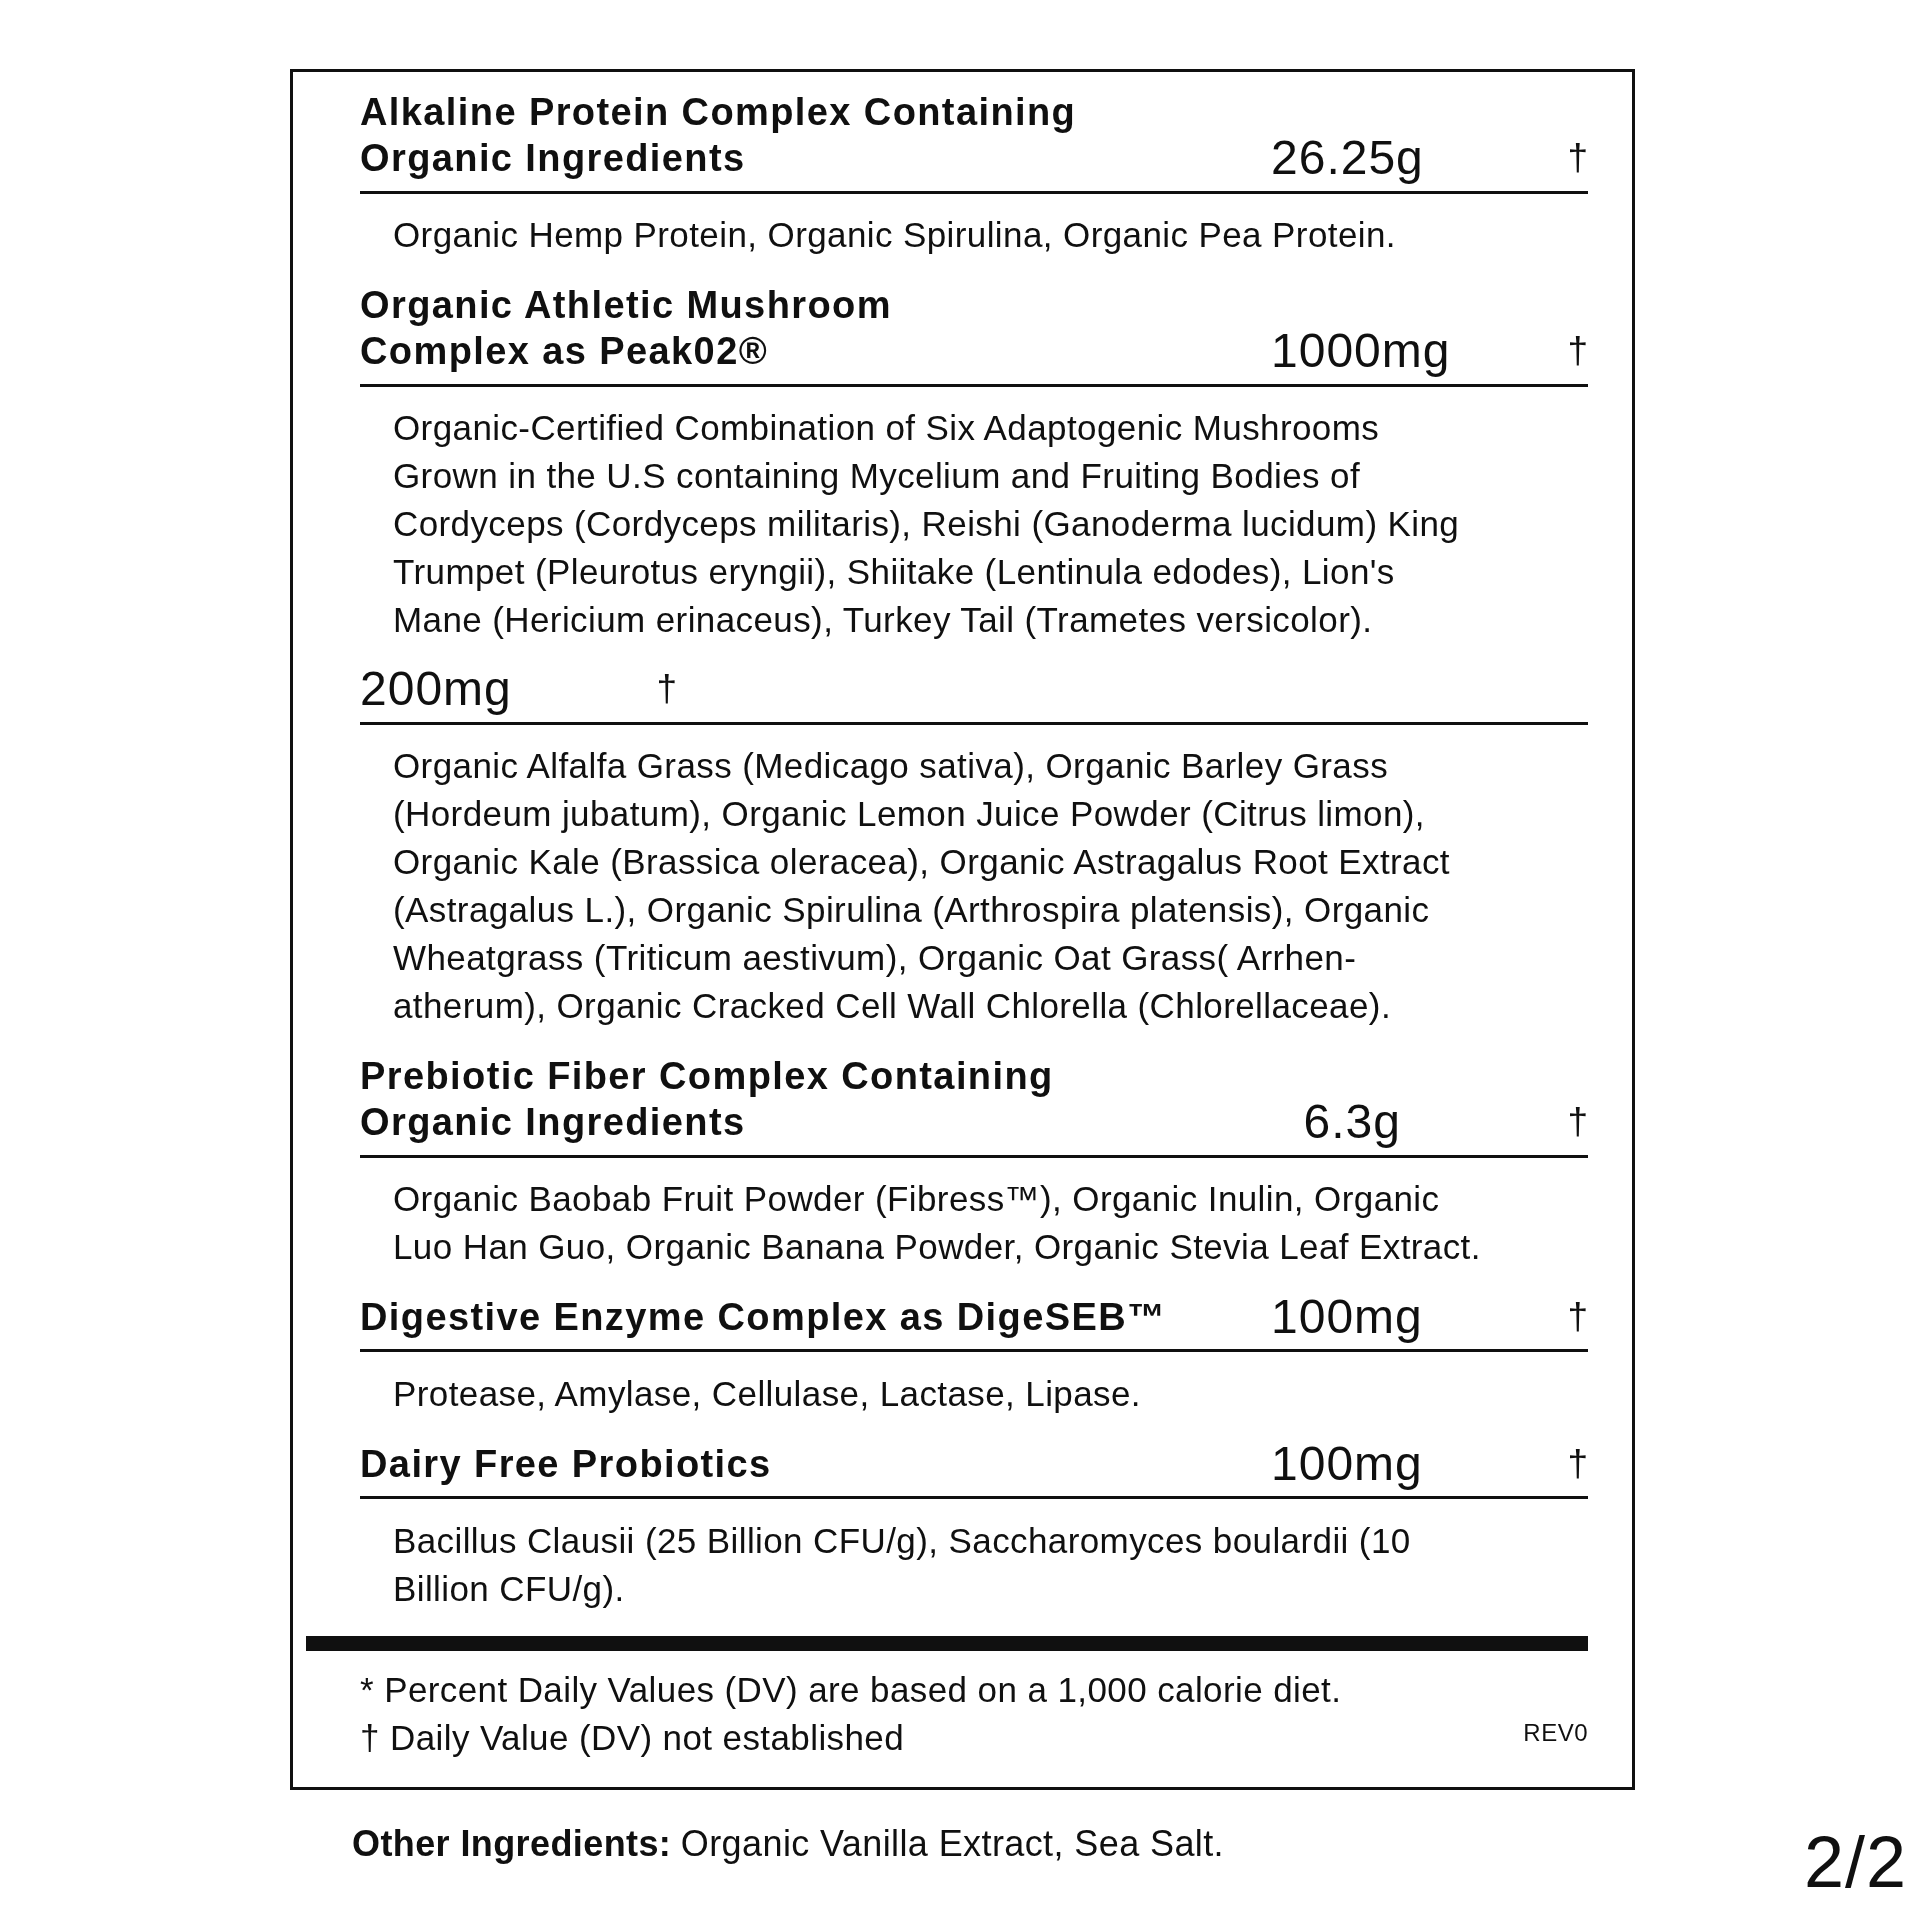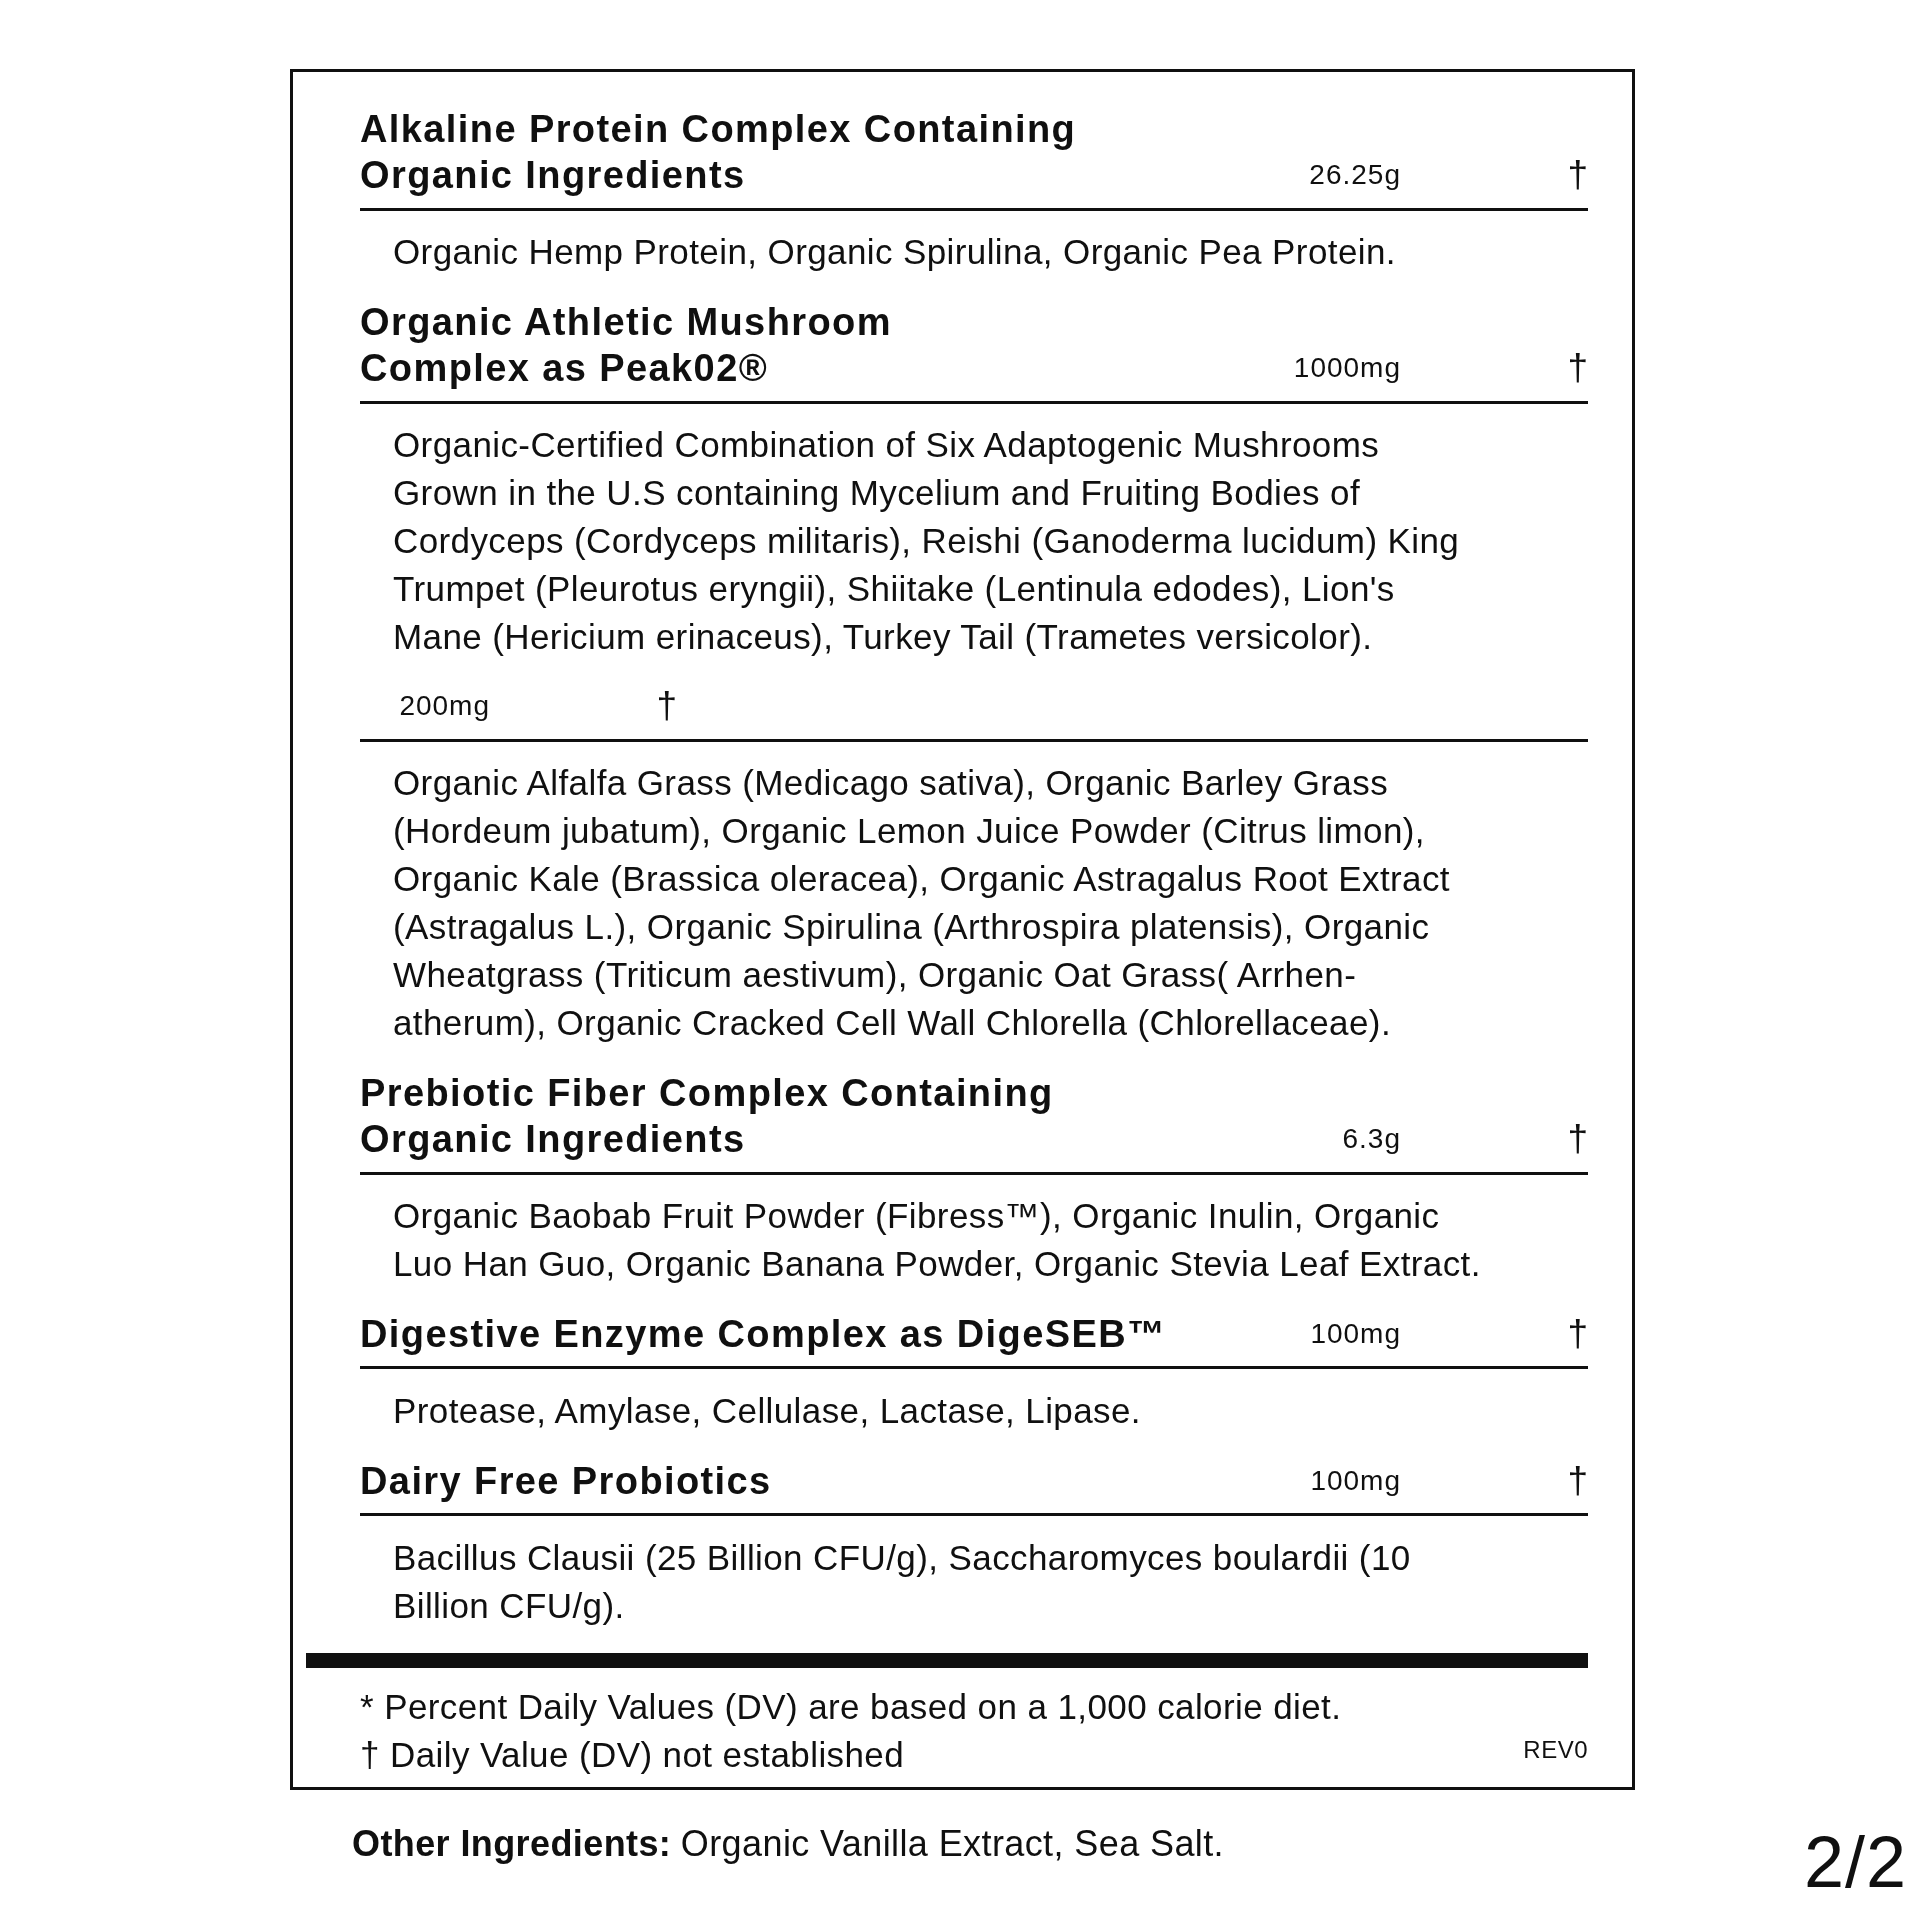--- a/index.html
+++ b/index.html
@@ -8,28 +8,28 @@
     background:#ffffff;color:#101010;
     font-family:"Liberation Sans","DejaVu Sans",sans-serif;
     -webkit-font-smoothing:antialiased;
   }
   .panel{
     position:absolute;left:290px;top:69px;width:1345px;height:1721px;
     box-sizing:border-box;border:3.8px solid #101010;
     padding:17.3px 44px 0 67px;overflow:hidden;background:#ffffff;
   }
   .section{margin:0;}
-  .sec-header{display:flex;align-items:flex-end;margin-top:17px;}
+  .sec-header{display:flex;align-items:flex-end;}
   .sec-name{
     flex:1;font-weight:bold;font-size:38px;line-height:46px;
     letter-spacing:1.4px;white-space:pre-line;
   }
   .sec-amount{
     width:130px;padding-right:43px;text-align:right;
-    font-size:28px;line-height:44px;letter-spacing:1px;padding-bottom:1px;
+    font-size:48px;line-height:44px;letter-spacing:1px;padding-bottom:1px;
   }
   .sec-dv{
     width:144px;text-align:right;font-size:37px;line-height:44px;padding-bottom:1px;
   }
   .sec-rule{
     height:0;border:none;border-top:3.8px solid #101010;margin:9.6px 0 0 0;
   }
   .sec-ingredients{
     font-size:35px;line-height:48px;letter-spacing:0.4px;
     margin:17.3px 0 23px 0;padding-left:33px;white-space:pre-line;

